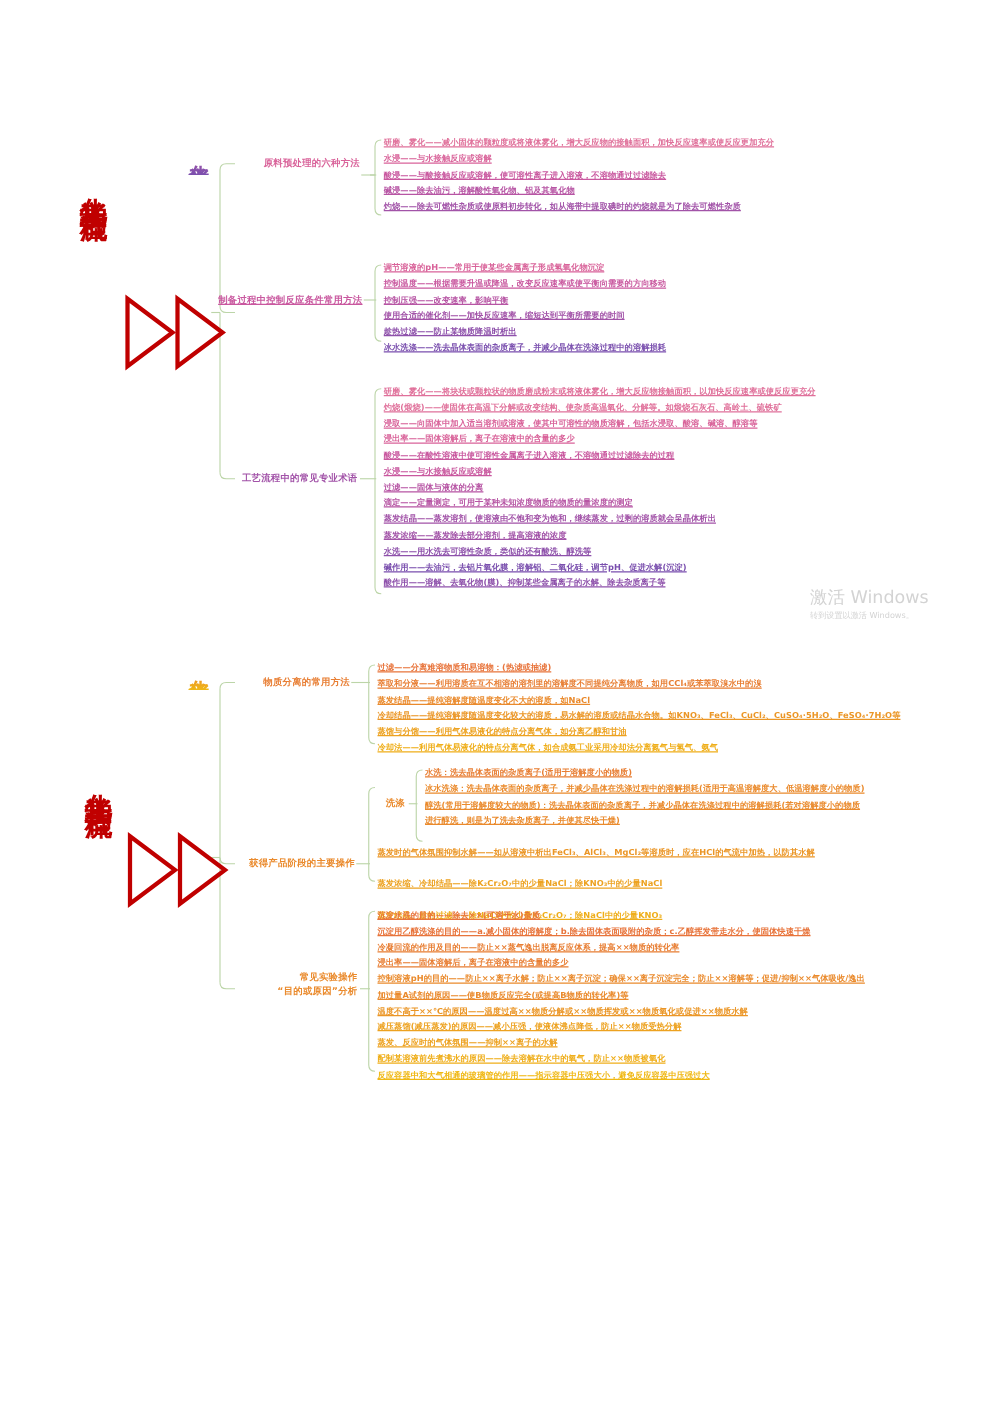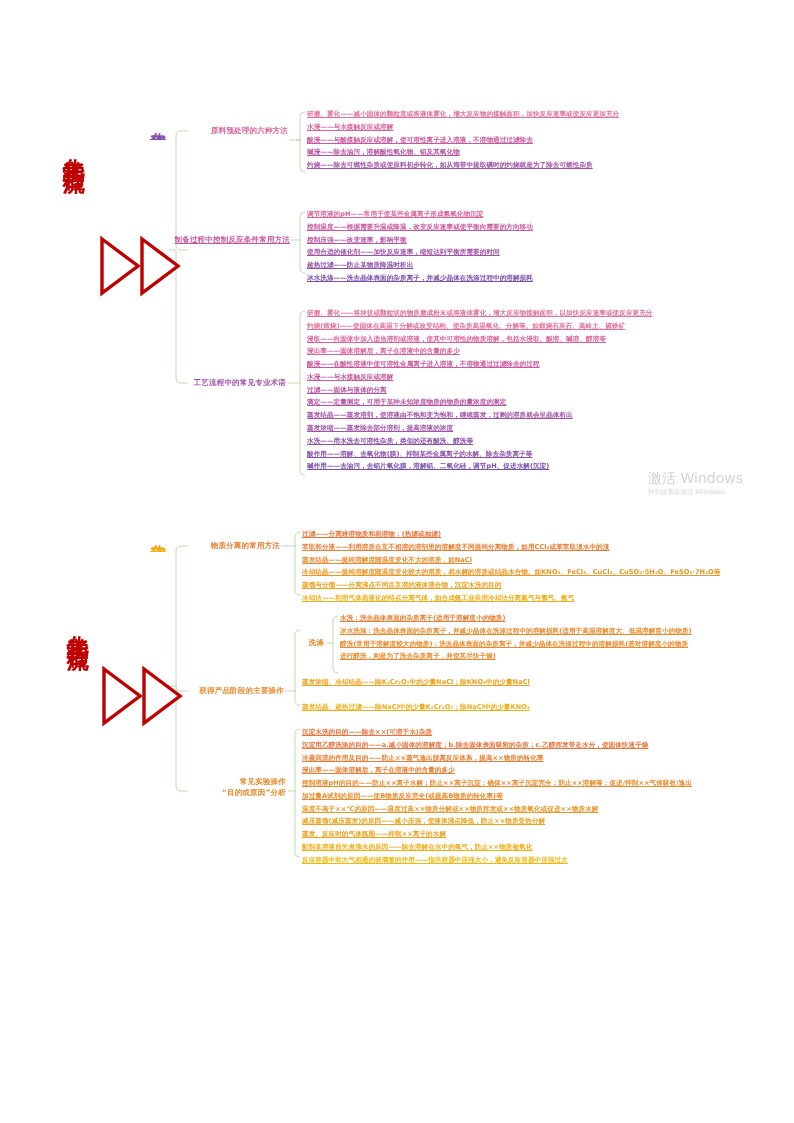--- a/index.html
+++ b/index.html
@@ -177,22 +177,22 @@
     <div class="leaf c-p1">灼烧(煅烧)——使固体在高温下分解或改变结构、使杂质高温氧化、分解等。如煅烧石灰石、高岭土、硫铁矿</div>
     <div class="leaf c-p2">浸取——向固体中加入适当溶剂或溶液，使其中可溶性的物质溶解，包括水浸取、酸溶、碱溶、醇溶等</div>
     <div class="leaf c-p2">浸出率——固体溶解后，离子在溶液中的含量的多少</div>
     <div class="leaf c-p3">酸浸——在酸性溶液中使可溶性金属离子进入溶液，不溶物通过过滤除去的过程</div>
     <div class="leaf c-p3">水浸——与水接触反应或溶解</div>
     <div class="leaf c-p4">过滤——固体与液体的分离</div>
     <div class="leaf c-p4">滴定——定量测定，可用于某种未知浓度物质的物质的量浓度的测定</div>
     <div class="leaf c-p5">蒸发结晶——蒸发溶剂，使溶液由不饱和变为饱和，继续蒸发，过剩的溶质就会呈晶体析出</div>
     <div class="leaf c-p5">蒸发浓缩——蒸发除去部分溶剂，提高溶液的浓度</div>
     <div class="leaf c-p6">水洗——用水洗去可溶性杂质，类似的还有酸洗、醇洗等</div>
+    <div class="leaf c-p7">碱作用——去油污，去铝片氧化膜，溶解铝、二氧化硅，调节pH、促进水解(沉淀)</div>
     <div class="leaf c-p6">酸作用——溶解、去氧化物(膜)、抑制某些金属离子的水解、除去杂质离子等</div>
-    <div class="leaf c-p7">碱作用——去油污，去铝片氧化膜，溶解铝、二氧化硅，调节pH、促进水解(沉淀)</div>
   </div>
 
   <div class="watermark" style="left:648px;top:468px;">
     <div class="wm1">激活 Windows</div>
     <div class="wm2">转到设置以激活 Windows。</div>
   </div>
 
   <div class="vtitle root-title" style="left:64px;top:617px;">化学工艺流程</div>
 
   <svg class="logo" style="left:100px;top:665px;" width="86" height="62" viewBox="0 0 86 62">
@@ -204,36 +204,37 @@
               background:linear-gradient(180deg,#e8743b 0%,#ea8a2c 45%,#f0b814 100%);
               -webkit-background-clip:text;background-clip:text;
               -webkit-text-fill-color:transparent;color:transparent;">化学工艺流程与物质制备</div>
 
   <div class="branch-label c-o2" style="left:110px;top:541px;width:170px;">物质分离的常用方法</div>
   <div class="leaf-block" style="left:302px;top:528px;">
     <div class="leaf c-o1">过滤——分离难溶物质和易溶物：(热滤或抽滤)</div>
     <div class="leaf c-o2">萃取和分液——利用溶质在互不相溶的溶剂里的溶解度不同提纯分离物质，如用CCl₄或苯萃取溴水中的溴</div>
     <div class="leaf c-o3">蒸发结晶——提纯溶解度随温度变化不大的溶质，如NaCl</div>
     <div class="leaf c-o4">冷却结晶——提纯溶解度随温度变化较大的溶质，易水解的溶质或结晶水合物。如KNO₃、FeCl₃、CuCl₂、CuSO₄·5H₂O、FeSO₄·7H₂O等</div>
-    <div class="leaf c-o5">蒸馏与分馏——分离沸点不同且互溶的液体混合物，沉淀水洗的目的</div>
+    <div class="leaf c-o5">蒸馏与分馏——利用气体易液化的特点分离气体，如分离乙醇和甘油</div>
     <div class="leaf c-o6">冷却法——利用气体易液化的特点分离气体，如合成氨工业采用冷却法分离氮气与氢气、氨气</div>
   </div>
 
   <div class="branch-label c-o3" style="left:100px;top:686px;width:184px;">获得产品阶段的主要操作</div>
 
   <div class="branch-label c-o3" style="left:280px;top:638px;width:44px;">洗涤</div>
 
   <div class="leaf-block" style="left:340px;top:612px;">
     <div class="leaf c-o2">水洗：洗去晶体表面的杂质离子(适用于溶解度小的物质)</div>
     <div class="leaf c-o3">冰水洗涤：洗去晶体表面的杂质离子，并减少晶体在洗涤过程中的溶解损耗(适用于高温溶解度大、低温溶解度小的物质)</div>
     <div class="leaf c-o3">醇洗(常用于溶解度较大的物质)：洗去晶体表面的杂质离子，并减少晶体在洗涤过程中的溶解损耗(若对溶解度小的物质</div>
     <div class="leaf c-o3">进行醇洗，则是为了洗去杂质离子，并使其尽快干燥)</div>
   </div>
 
   <div class="leaf-block" style="left:302px;top:664px;">
+    <div class="leaf c-o4" style="margin-top:12px;">蒸发时的气体氛围抑制水解——如从溶液中析出FeCl₃、AlCl₃、MgCl₂等溶质时，应在HCl的气流中加热，以防其水解</div>
     <div class="leaf c-o5" style="margin-top:12px;">蒸发浓缩、冷却结晶——除K₂Cr₂O₇中的少量NaCl；除KNO₃中的少量NaCl</div>
     <div class="leaf c-o6" style="margin-top:12px;">蒸发结晶、趁热过滤——除NaCl中的少量K₂Cr₂O₇；除NaCl中的少量KNO₃</div>
   </div>
 
   <div class="branch-label two-line c-o3" style="left:160px;top:777px;width:126px;">
     <span>常见实验操作</span><br>
     <span>“目的或原因”分析</span>
   </div>
   <div class="leaf-block" style="left:302px;top:726px;">
     <div class="leaf c-o1">沉淀水洗的目的——除去××(可溶于水)杂质</div>

